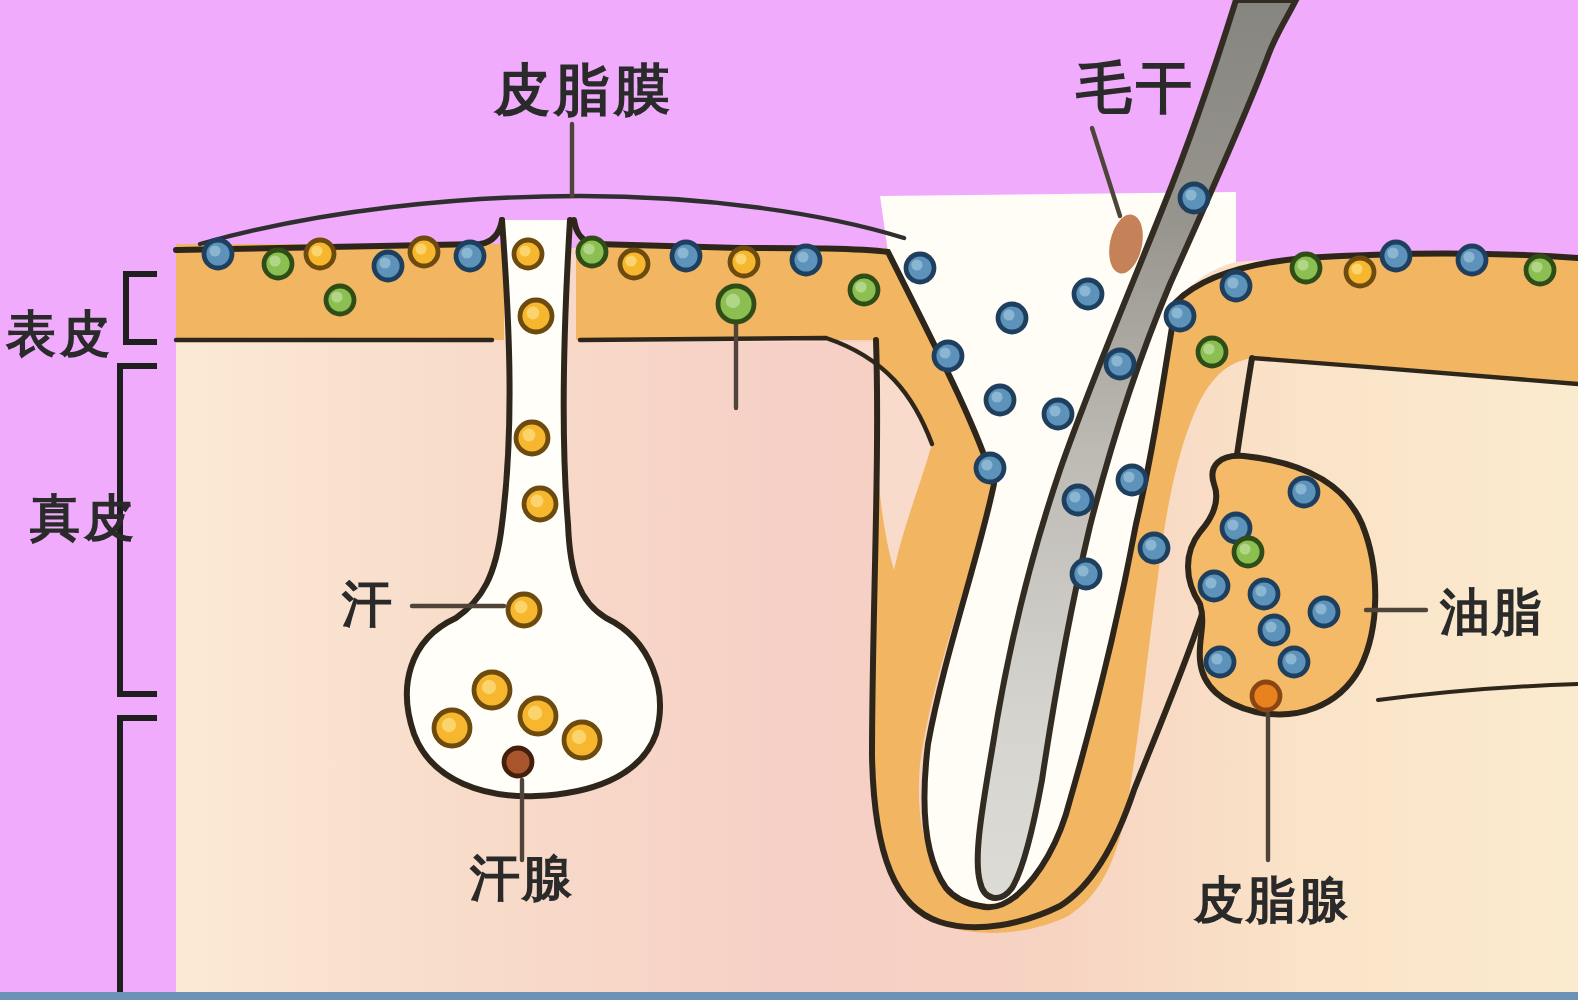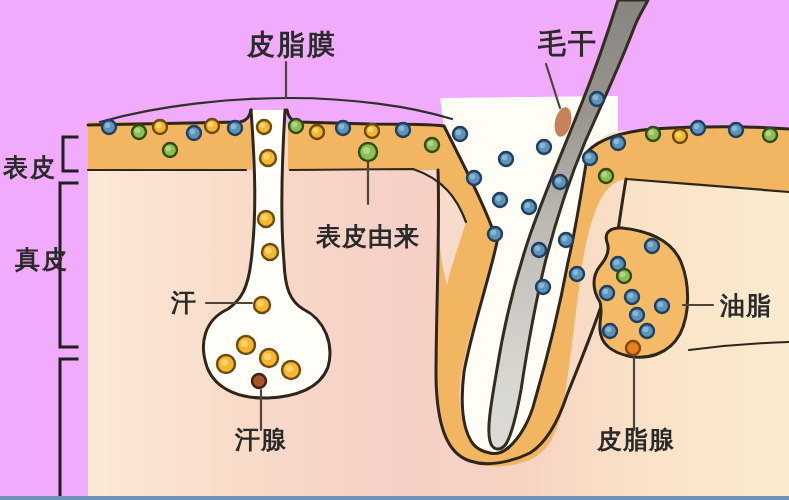--- a/index.html
+++ b/index.html
@@ -12,21 +12,21 @@
   .lbl-l{font-size:25px;letter-spacing:1px;}
   .lbl-side{font-size:25px;letter-spacing:2px;}
   #lbl-sebum-film{left:292px;top:45px;}
   #lbl-hair-shaft{left:568px;top:44px;}
   #lbl-epidermis{left:30px;top:144px;margin-top:24px;}
   #lbl-dermis{left:28px;top:260px;padding-left:28px;}
   #lbl-subcutaneous{left:33px;top:426px;font-size:23px;letter-spacing:1px;}
   #lbl-epi-derived{left:368px;top:237px;}
   #lbl-sweat{left:184px;top:303px;}
   #lbl-sweat-gland{left:261px;top:440px;}
-  #lbl-sebaceous-gland{left:636px;top:440px;}
+  #lbl-sebaceous-gland{left:636px;top:451px;}
   #lbl-oil{left:746px;top:308px;font-family:Liberation Mono, monospace;}
 </style>
 </head>
 <body>
 
 <div id="stage">
 
   <svg id="art" width="789" height="500" viewBox="0 0 789 500">
     <defs>
       <linearGradient id="skinGrad" x1="0" y1="0" x2="1" y2="0">
@@ -287,19 +287,18 @@
       </g>
 
     <rect x="0" y="496" width="789" height="4" fill="#6d92b8"></rect>
   </svg>
 
   <div class="lbl lbl-xl" id="lbl-sebum-film">皮脂膜</div>
   <div class="lbl lbl-xl" id="lbl-hair-shaft">毛干</div>
   <div class="lbl lbl-side" id="lbl-epidermis">表皮</div>
   <div class="lbl lbl-side" id="lbl-dermis">真皮</div>
   <div class="lbl lbl-l" id="lbl-epi-derived">
-    <div>表皮由来</div>
   </div>
   <div class="lbl lbl-l" id="lbl-sweat">汗</div>
   <div class="lbl lbl-l" id="lbl-sweat-gland">汗腺</div>
   <div class="lbl lbl-l" id="lbl-sebaceous-gland">皮脂腺</div>
   <div class="lbl lbl-l" id="lbl-oil">油脂</div>
 </div>
 
 </body></html>

